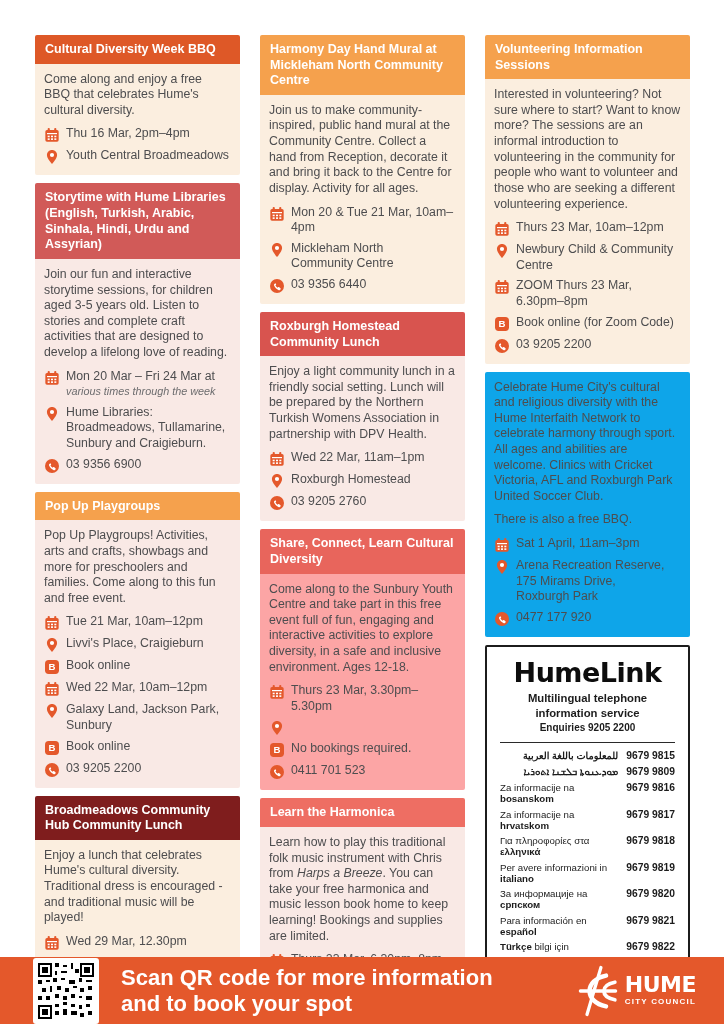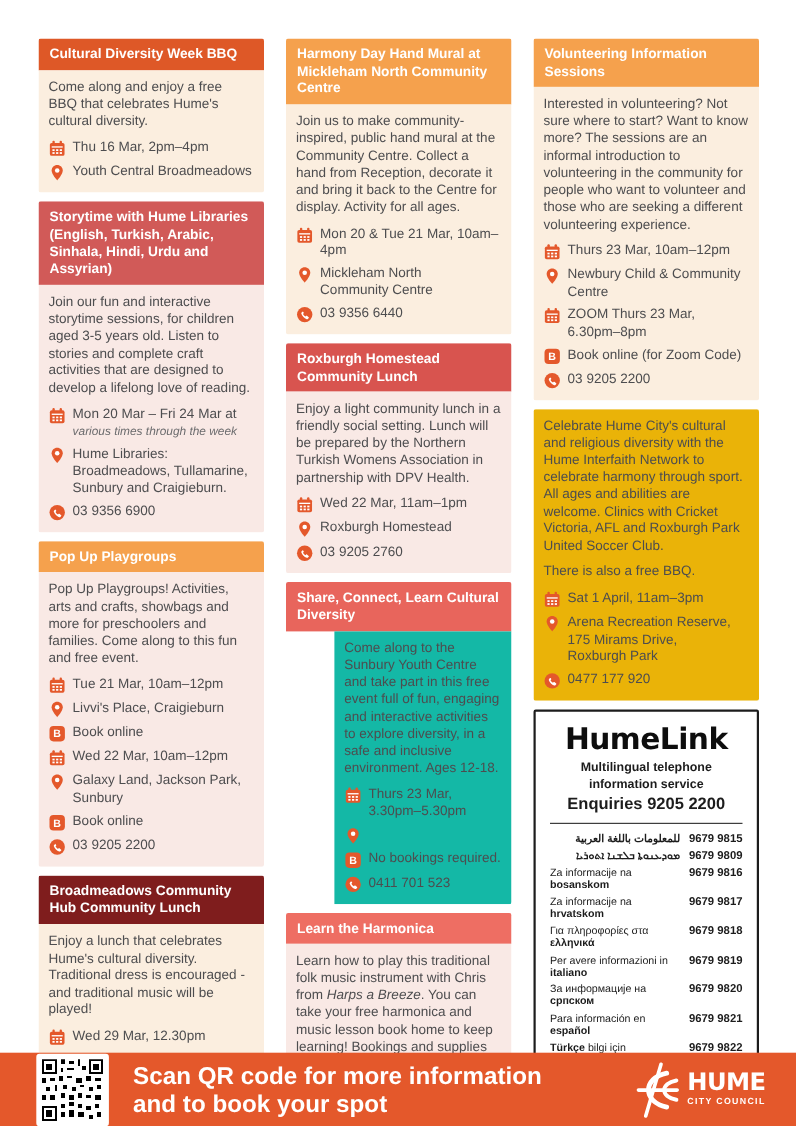--- a/index.html
+++ b/index.html
@@ -17,21 +17,21 @@
   .detail .icon{flex:0 0 16px;width:16px;height:16px;margin-top:1px;}
   .detail .icon svg{display:block;width:16px;height:16px;}
   .dtext{white-space:pre-line;flex:1;}
   .isub{font-style:italic;font-size:10.8px;color:#6c6c6e;}
 
   .humelink{background:#fff;border:2px solid #1c1c1c;border-radius:2px;padding:10px 11px 10px;}
   .hl-title{font-size:27px;font-weight:800;color:#0d0d0d;text-align:center;letter-spacing:-0.5px;
             font-family:"DejaVu Sans",sans-serif;}
   .hl-sub{text-align:center;font-weight:700;font-size:11.3px;color:#1c1c1c;white-space:pre-line;
           line-height:1.3;margin-top:3px;}
-  .hl-enq{text-align:center;font-weight:700;font-size:15px;color:#1c1c1c;margin-top:2px;}
+  .hl-enq{text-align:center;font-weight:700;font-size:10px;color:#1c1c1c;margin-top:2px;}
   .hl-divider{border:none;border-top:1.6px solid #2a2a2a;margin:9px 2px 7px;}
   .hl-row{display:flex;justify-content:space-between;align-items:baseline;font-size:9.7px;
           color:#1c1c1c;margin:4.5px 2px;}
   .hl-lang{flex:1;}
   .hl-lang b{font-weight:700;}
   .hl-row.rtl .hl-lang{direction:rtl;text-align:right;padding-left:8px;}
   .hl-num{font-weight:700;font-size:10.3px;margin-left:8px;white-space:nowrap;}
 
   .footer{position:absolute;left:0;right:0;bottom:0;height:67px;display:flex;align-items:center;z-index:5;}
   .qr-box{width:66px;height:66px;background:#fff;border-radius:3px;margin-left:33px;flex:0 0 66px;
@@ -361,21 +361,21 @@
                     <path d="M8.6 6.8l2 2.4c.25.3.23.74-.05 1.02l-.9.9c.75 1.5 1.95 2.7 3.45 3.45l.9-.9c.28-.28.72-.3 1.02-.05l2.4 2c.34.28.37.8.06 1.11l-1.1 1.1c-.45.45-1.12.6-1.72.37-3.3-1.27-5.95-3.92-7.22-7.22-.23-.6-.08-1.27.37-1.72l1.1-1.1c.31-.31.83-.28 1.11.06z" fill="#fff"></path>
                   </svg>
                 </span>
                 <span class="dtext">03 9205 2760</span>
               </div>
             </div>
           </div>
         </div>
         <div class="card">
           <div class="card-header" style="background: rgb(232, 101, 92);">Share, Connect, Learn Cultural Diversity</div>
-          <div class="card-body" style="background: #14b8a6; margin-left: 44px;">
+          <div class="card-body" style="background: #fca5a5;">
             <p class="card-para">Come along to the Sunbury Youth Centre and take part in this free event full of fun, engaging and interactive activities to explore diversity, in a safe and inclusive environment. Ages 12-18.</p>
             <div class="details">
               <div class="detail">
                 <span class="icon">
                   <svg viewBox="0 0 24 24">
                     <rect x="2" y="4.5" width="20" height="17.5" rx="2.5" fill="#e4582b"></rect>
                     <rect x="5.5" y="1.5" width="3.2" height="6" rx="1.4" fill="#e4582b"></rect>
                     <rect x="15.3" y="1.5" width="3.2" height="6" rx="1.4" fill="#e4582b"></rect>
                     <rect x="4.5" y="9" width="15" height="1.8" fill="#fff"></rect>
                     <g fill="#fff">
@@ -535,21 +535,21 @@
                     <circle cx="12" cy="12" r="10.5" fill="#e4582b"></circle>
                     <path d="M8.6 6.8l2 2.4c.25.3.23.74-.05 1.02l-.9.9c.75 1.5 1.95 2.7 3.45 3.45l.9-.9c.28-.28.72-.3 1.02-.05l2.4 2c.34.28.37.8.06 1.11l-1.1 1.1c-.45.45-1.12.6-1.72.37-3.3-1.27-5.95-3.92-7.22-7.22-.23-.6-.08-1.27.37-1.72l1.1-1.1c.31-.31.83-.28 1.11.06z" fill="#fff"></path>
                   </svg>
                 </span>
                 <span class="dtext">03 9205 2200</span>
               </div>
             </div>
           </div>
         </div>
         <div class="card">
-          <div class="card-body" style="background: #eab308;">
+          <div class="card-body" style="background: #0ea5e9;">
             <p class="card-para">Celebrate Hume City's cultural and religious diversity with the Hume Interfaith Network to celebrate harmony through sport. All ages and abilities are welcome. Clinics with Cricket Victoria, AFL and Roxburgh Park United Soccer Club.</p>
             <p class="card-para">There is also a free BBQ.</p>
             <div class="details">
               <div class="detail">
                 <span class="icon">
                   <svg viewBox="0 0 24 24">
                     <rect x="2" y="4.5" width="20" height="17.5" rx="2.5" fill="#e4582b"></rect>
                     <rect x="5.5" y="1.5" width="3.2" height="6" rx="1.4" fill="#e4582b"></rect>
                     <rect x="15.3" y="1.5" width="3.2" height="6" rx="1.4" fill="#e4582b"></rect>
                     <rect x="4.5" y="9" width="15" height="1.8" fill="#fff"></rect>

